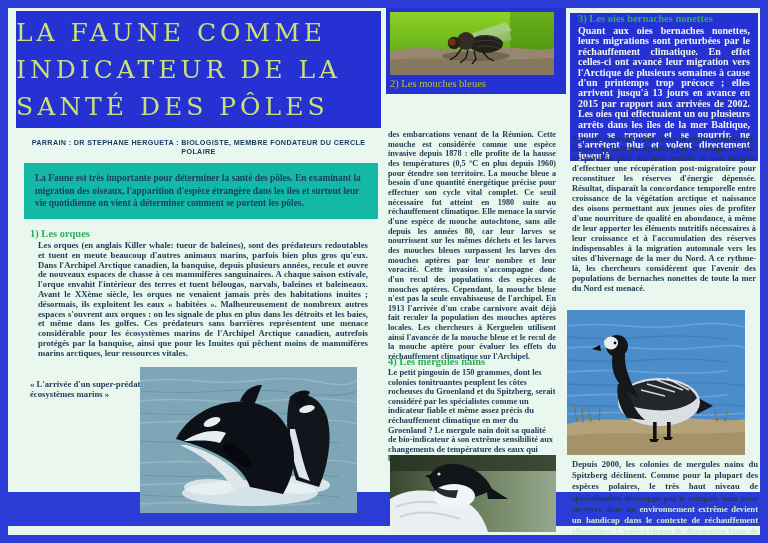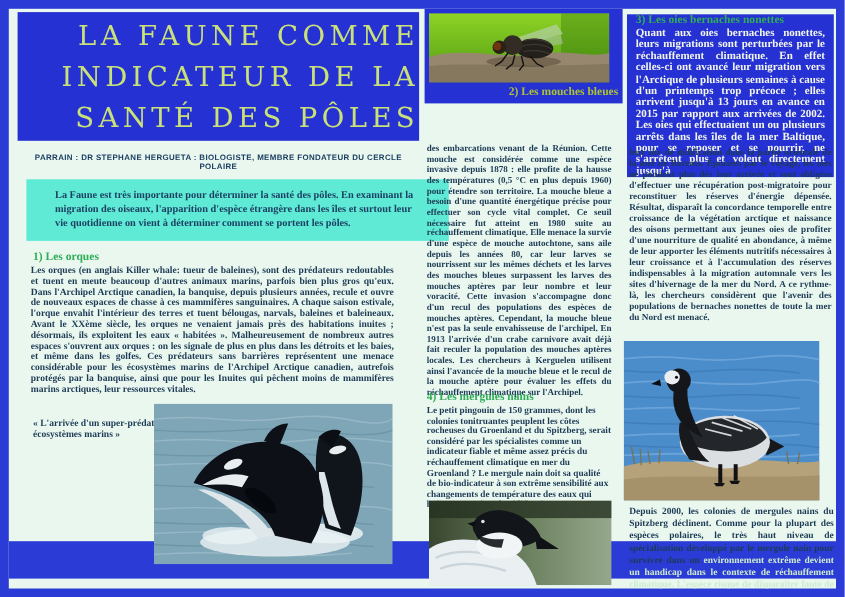--- a/index.html
+++ b/index.html
@@ -5,34 +5,34 @@
   html,body{margin:0;padding:0;}
   body{width:768px;height:543px;position:relative;font-family:"Liberation Serif",serif;
        -webkit-font-smoothing:antialiased;}
   #page{position:absolute;left:0;top:0;width:768px;height:543px;background:#2b3cd6;}
   #inner{position:absolute;left:8px;top:8px;width:752px;height:527px;background:#e9f7ef;overflow:hidden;}
   .abs{position:absolute;}
   
   #stripe{left:0;top:484px;width:752px;height:34px;background:#2b3cd6;z-index:1;}
   
   #titlebox{left:8px;top:3px;width:365px;height:117px;background:#2531d2;z-index:2;
-            display:flex;flex-direction:column;align-items:flex-end;justify-content:center;}
+            display:flex;flex-direction:column;align-items:flex-start;justify-content:center;}
   #titlebox .tl{font-family:"DejaVu Serif",serif;font-size:25px;line-height:37px;
                 letter-spacing:4px;color:#c9e178;white-space:nowrap;}
   #byline{left:8px;top:130px;width:365px;text-align:center;
           font-family:"Liberation Sans",sans-serif;font-weight:bold;font-size:7.2px;
           letter-spacing:.35px;color:#173a5e;z-index:2;}
-  #intro{left:16px;top:155px;width:332px;background:#5eead4;padding:9px 26px;
+  #intro{left:16px;top:155px;width:332px;background:#14b8a6;padding:9px 11px;
          font-size:9.4px;line-height:12.6px;font-weight:600;color:#1d3f63;z-index:2;}
   .h-green{font-weight:bold;font-size:10.5px;color:#2fae57;z-index:2;}
-  .h-yellow{font-weight:bold;font-size:10.5px;color:#aec332;z-index:2;text-align:right;}
+  .h-yellow{font-weight:normal;font-size:10.5px;color:#aec332;z-index:2;}
   .body-txt{font-size:8.7px;line-height:9.8px;font-weight:600;color:#1d3a55;
             text-align:justify;z-index:2;}
   #orques-h{left:22px;top:220px;}
-  #orques-b{left:20px;top:233px;width:330px;}
+  #orques-b{left:30px;top:233px;width:330px;}
   #orques-q{left:22px;top:372px;width:330px;font-size:8.7px;line-height:9.8px;
             font-weight:600;color:#1d3a55;z-index:2;}
   .photo{z-index:2;display:block;}
   #orca-ph{left:132px;top:359px;width:217px;height:146px;}
   
   #mid-panel{left:378px;top:0px;width:172px;background:#2531d2;padding:4px 4px 5px 4px;z-index:2;}
   #mid-panel .lead{font-size:8.2px;line-height:9.6px;font-weight:600;color:#f2f6ef;
                    text-align:justify;margin-top:2px;}
   #mouches-h{margin-top:3px;}
   #mouches-b{left:380px;top:122px;width:168px;font-size:8.2px;line-height:9.65px;}

